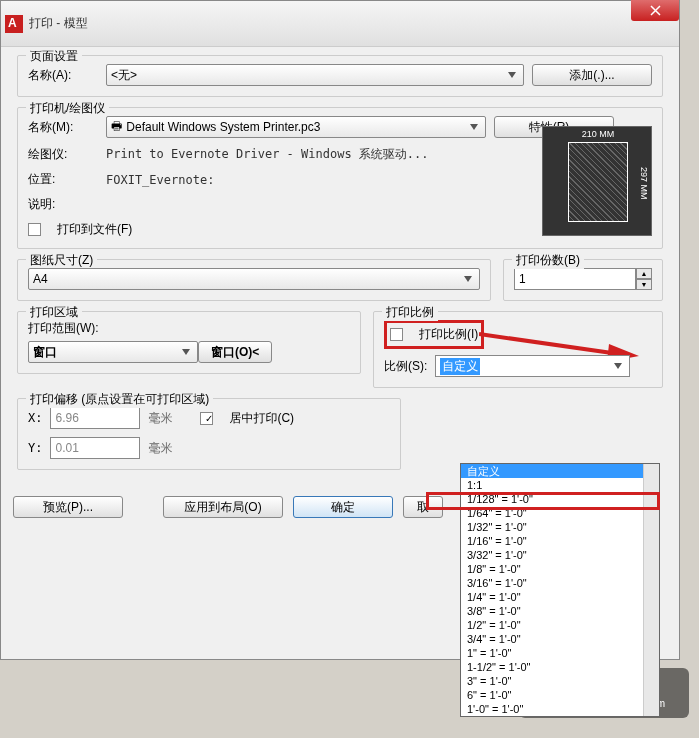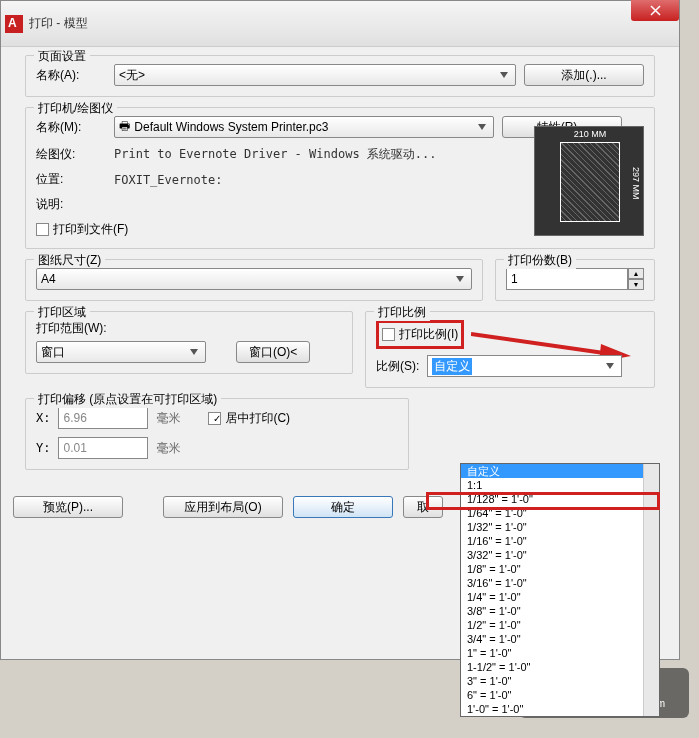--- a/index.html
+++ b/index.html
@@ -6,38 +6,38 @@
     body { background: #d4d0c8; width: 699px; height: 738px; position: relative; overflow: hidden; }
     
     .window { position: absolute; top: 0; left: 0; width: 680px; height: 660px; background: #f0f0f0; border: 1px solid #888; }
     
     .titlebar { height: 46px; background: linear-gradient(to bottom, #f5f5f5, #e0e0e0); border-bottom: 1px solid #ccc; display: flex; align-items: center; padding: 0 4px; position: relative; }
     .app-icon { width: 18px; height: 18px; background: #c82020; margin-right: 6px; position: relative; }
     .app-icon::before { content: "A"; color: #fff; font-weight: bold; position: absolute; left: 3px; top: 1px; }
     .title-text { color: #333; }
     .close-btn { position: absolute; right: 0; top: -2px; width: 48px; height: 22px; background: linear-gradient(to bottom, #e07070, #c82020); color: #fff; display: flex; align-items: center; justify-content: center; font-size: 14px; border-radius: 0 0 3px 3px; }
     
-    .content { padding: 8px 24px; }
+    .content { padding: 8px 16px; }
     
     .fieldset { border: 1px solid #ccc; border-radius: 2px; padding: 8px 10px 10px 10px; margin-bottom: 10px; position: relative; }
     .fieldset-label { position: absolute; top: -8px; left: 8px; background: #f0f0f0; padding: 0 4px; }
     
     .form-row { display: flex; align-items: center; margin-bottom: 8px; gap: 8px; }
     .form-row:last-child { margin-bottom: 0; }
     .row-label { width: 70px; }
     
     .dropdown { flex: 1; height: 22px; background: linear-gradient(to bottom, #fff, #e8e8e8); border: 1px solid #888; border-radius: 2px; display: flex; align-items: center; padding: 0 4px; position: relative; }
     .dropdown-arrow { position: absolute; right: 2px; width: 18px; height: 18px; display: flex; align-items: center; justify-content: center; }
     .dropdown-arrow svg { width: 8px; height: 6px; }
     
     .btn { height: 22px; padding: 0 12px; background: linear-gradient(to bottom, #fff, #e0e0e0); border: 1px solid #888; border-radius: 3px; display: flex; align-items: center; justify-content: center; cursor: pointer; }
     .btn-wide { min-width: 120px; }
     
     .text-val { color: #333; text-align: center; }
-    .checkbox-row { display: flex; align-items: center; gap: 4px; }
+    .checkbox-row { display: flex; align-items: center; gap: 16px; }
     .checkbox { width: 13px; height: 13px; border: 1px solid #888; background: #fff; }
     .checkbox.checked::after { content: "✓"; font-size: 10px; position: relative; top: -2px; left: 1px; }
     
     .preview-box { position: absolute; right: 10px; top: 18px; width: 110px; height: 110px; background: #333; border: 1px solid #666; }
     .preview-inner { position: absolute; top: 15px; left: 25px; width: 60px; height: 80px; border: 1px solid #fff; }
     .preview-inner::before { content: ""; position: absolute; inset: 0; background: repeating-linear-gradient(45deg, transparent, transparent 3px, #666 3px, #666 4px); }
     .dim-w { position: absolute; top: 2px; left: 25px; width: 60px; color: #fff; font-size: 9px; text-align: center; }
     .dim-h { position: absolute; right: 2px; top: 40px; color: #fff; font-size: 9px; writing-mode: vertical-rl; }
     
     .two-col { display: flex; gap: 12px; }
@@ -176,21 +176,21 @@
           </div>
         </div>
       </div>
     </div>
 
     <div class="two-col">
       <div class="col">
         <div class="fieldset">
           <span class="fieldset-label">打印区域</span>
           <div style="margin-bottom:4px;"><span>打印范围(W):</span></div>
-          <div style="display:flex;gap:30px;">
+          <div style="display:flex;font-weight:bold;">
             <div class="dropdown-sm">
               <span>窗口</span>
               <span class="dropdown-arrow">
                   <svg viewBox="0 0 8 6">
                     <path d="M0 0 L8 0 L4 6 Z" fill="#555"></path>
                   </svg>
                 </span>
             </div>
             <div class="btn">
                 <span>窗口(O)&lt;</span>

